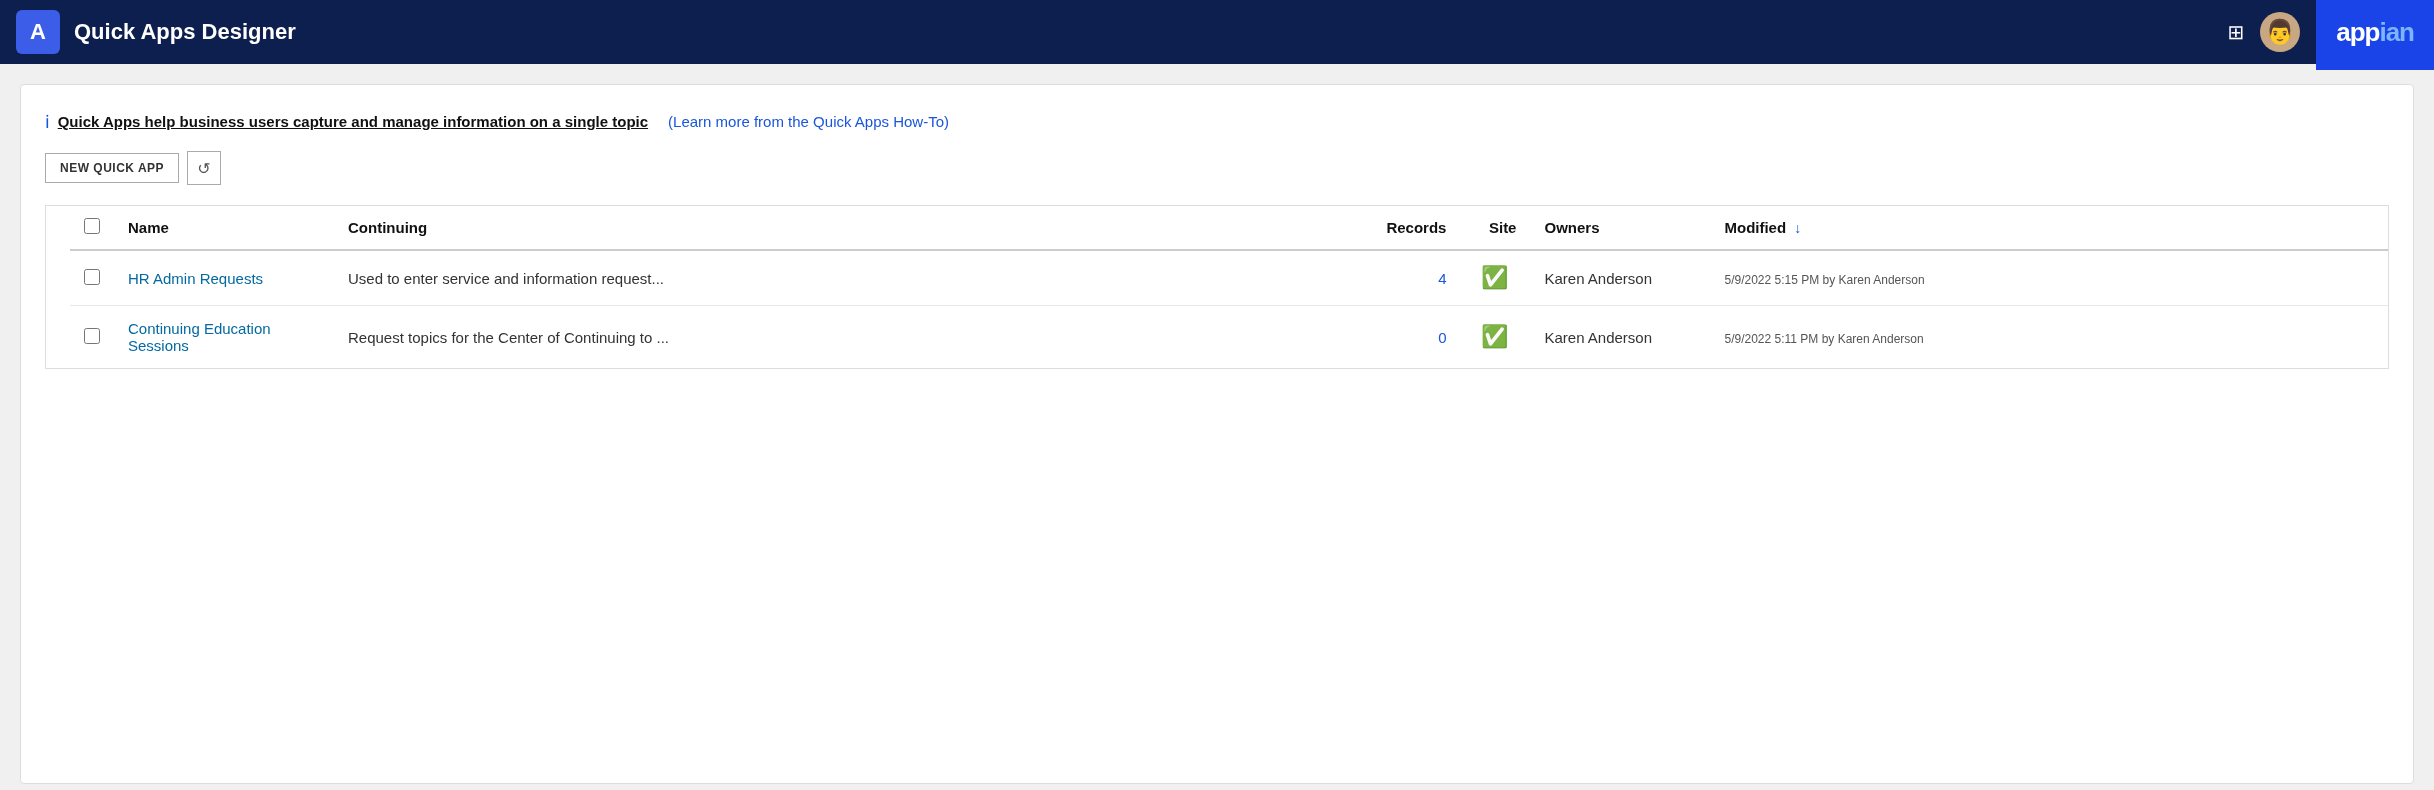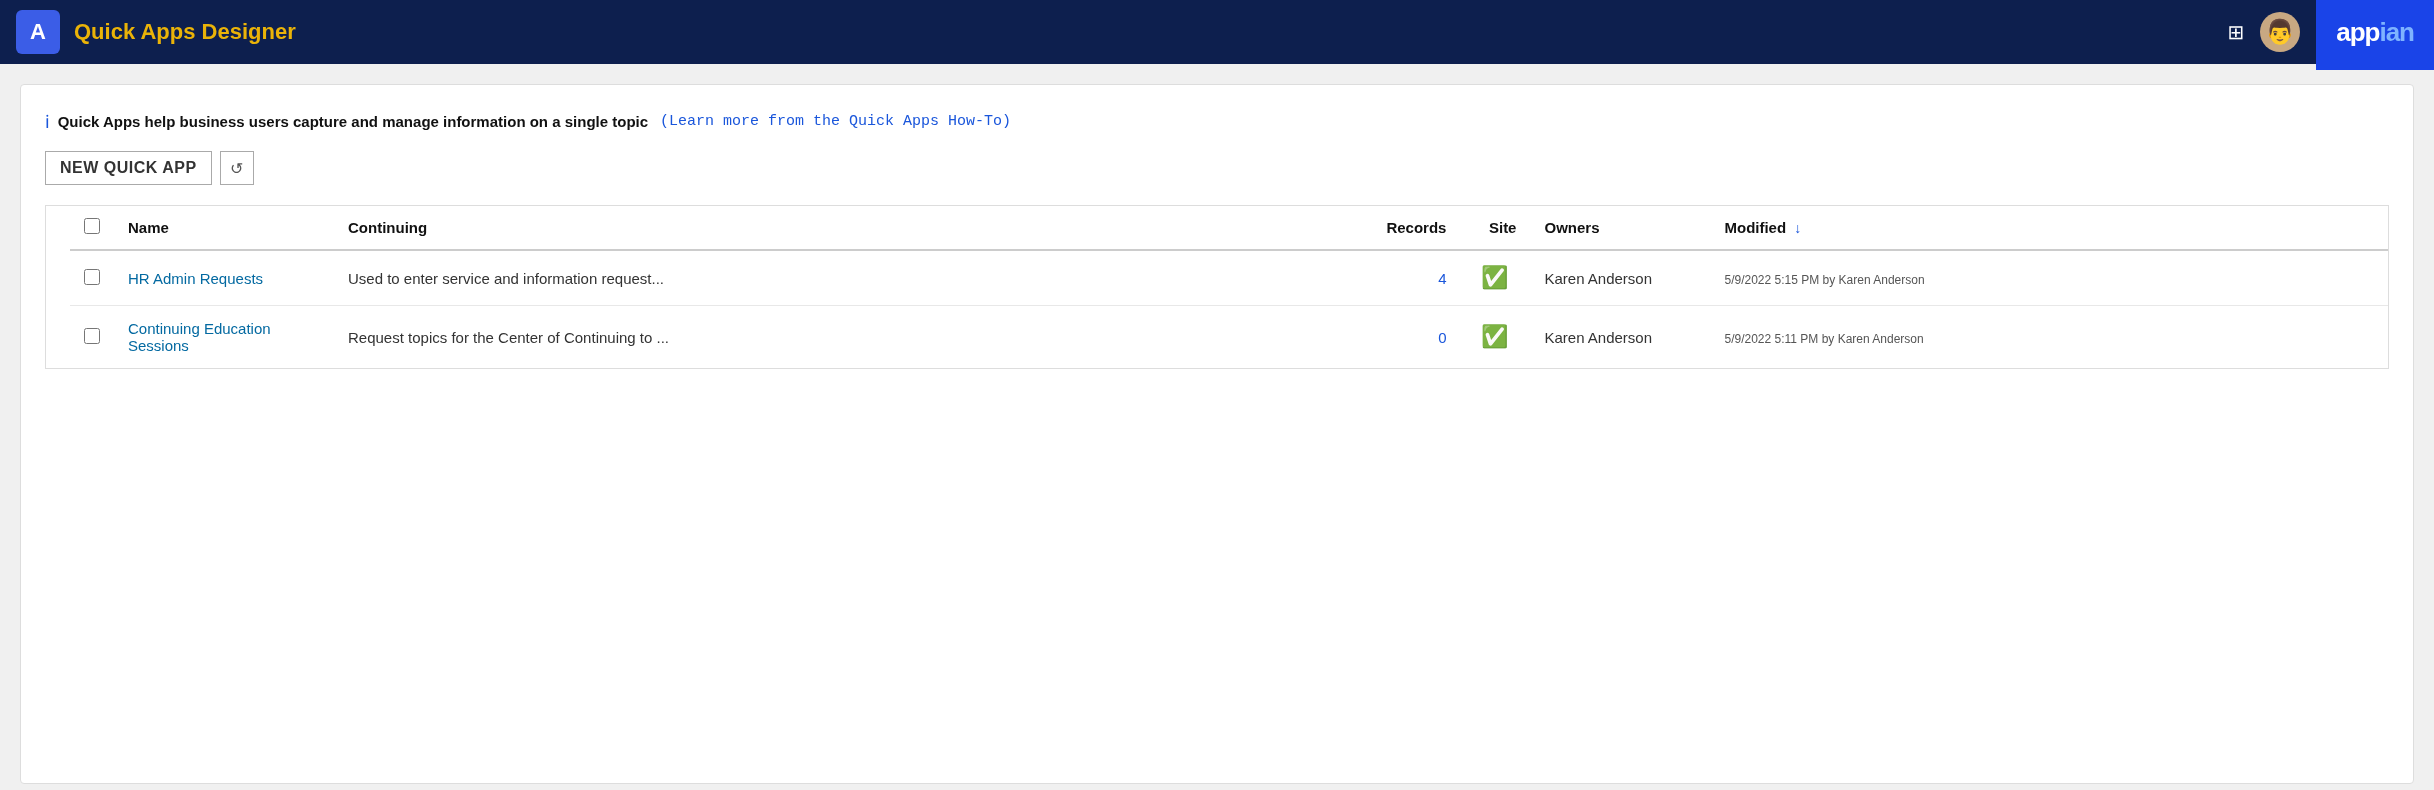--- a/index.html
+++ b/index.html
@@ -25,21 +25,21 @@
       height: 44px;
       border-radius: 6px;
       display: flex;
       align-items: center;
       justify-content: center;
       color: white;
       font-size: 22px;
       font-weight: bold;
     }
     .header-title {
-      color: #eab308;
+      color: #ffffff;
       font-size: 22px;
       font-weight: 600;
       text-align: right;
     }
     .header-right {
       display: flex;
       align-items: center;
       gap: 16px;
     }
     .grid-icon {
@@ -96,40 +96,40 @@
       font-size: 15px;
     }
     .info-icon {
       color: #1a56db;
       font-size: 18px;
       flex-shrink: 0;
     }
     .info-text {
       font-weight: 700;
       color: #111;
+      text-decoration: underline;
     }
     .info-link {
       color: #1a56db;
       text-decoration: none;
-      margin-left: 4px;
-      font-family: Liberation Mono, monospace;
+      margin-left: 12px;
     }
 
     
     .toolbar {
       display: flex;
       align-items: center;
       gap: 8px;
       margin-bottom: 20px;
     }
     .btn-new {
       border: 1px solid #aaa;
       background: white;
       padding: 7px 14px;
-      font-size: 16px;
+      font-size: 12px;
       font-weight: 600;
       letter-spacing: 0.5px;
       cursor: pointer;
       color: #333;
       text-transform: uppercase;
     }
     .btn-refresh {
       border: 1px solid #aaa;
       background: white;
       width: 34px;

